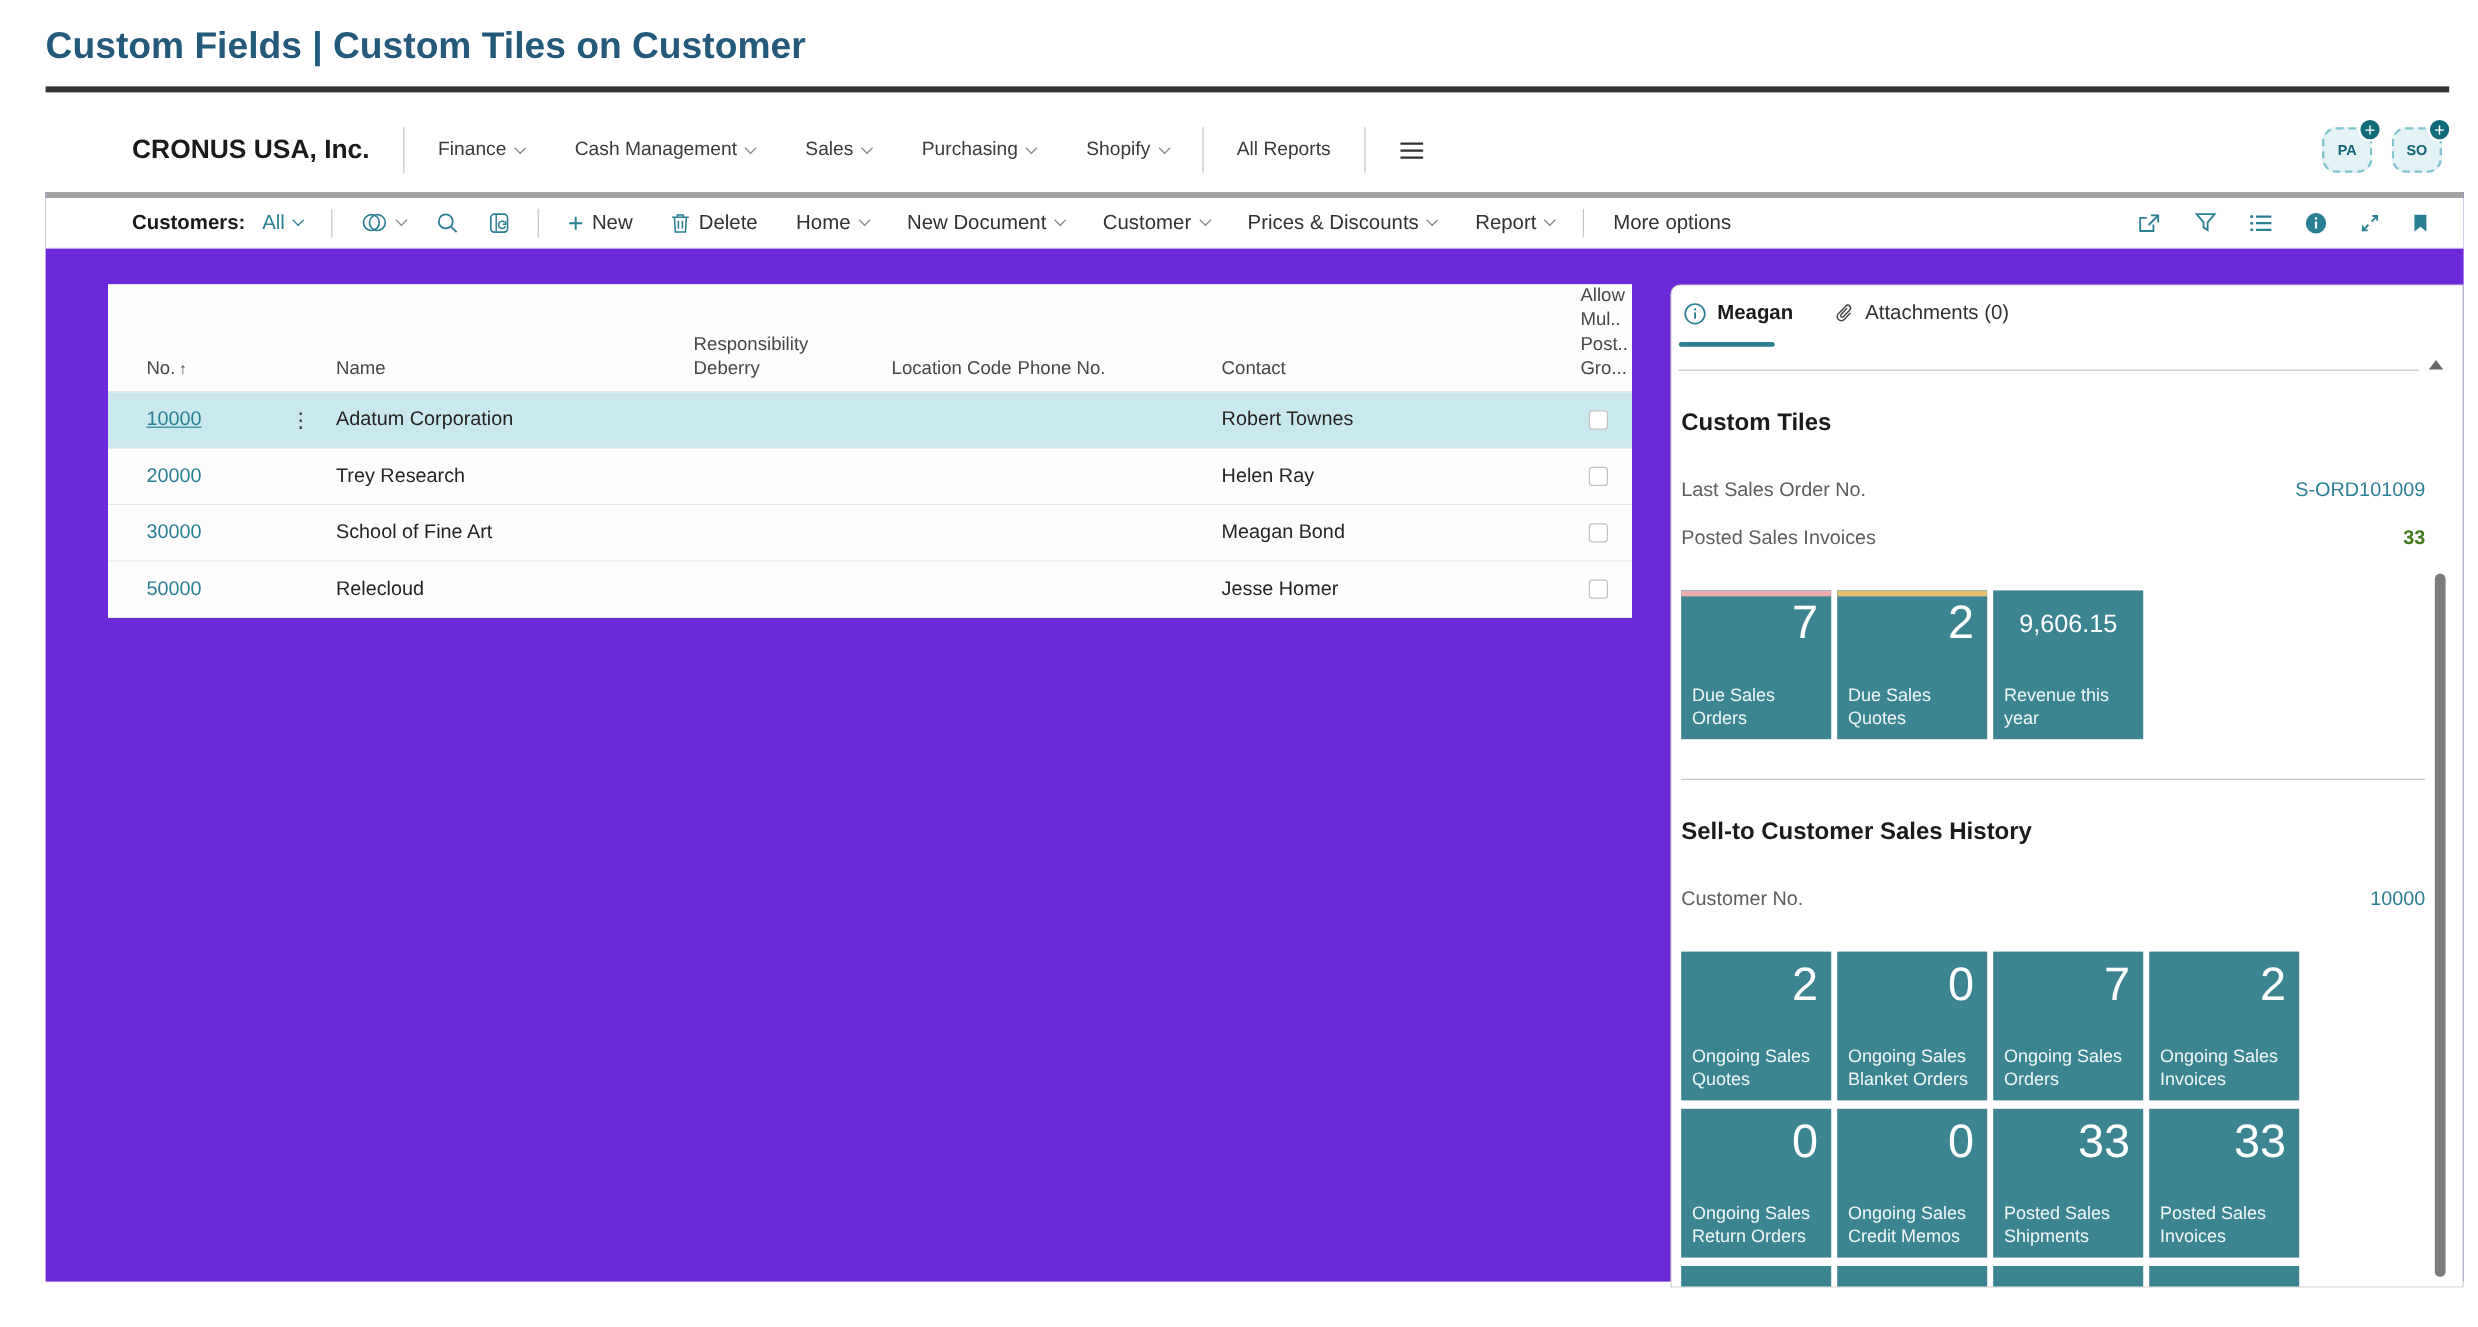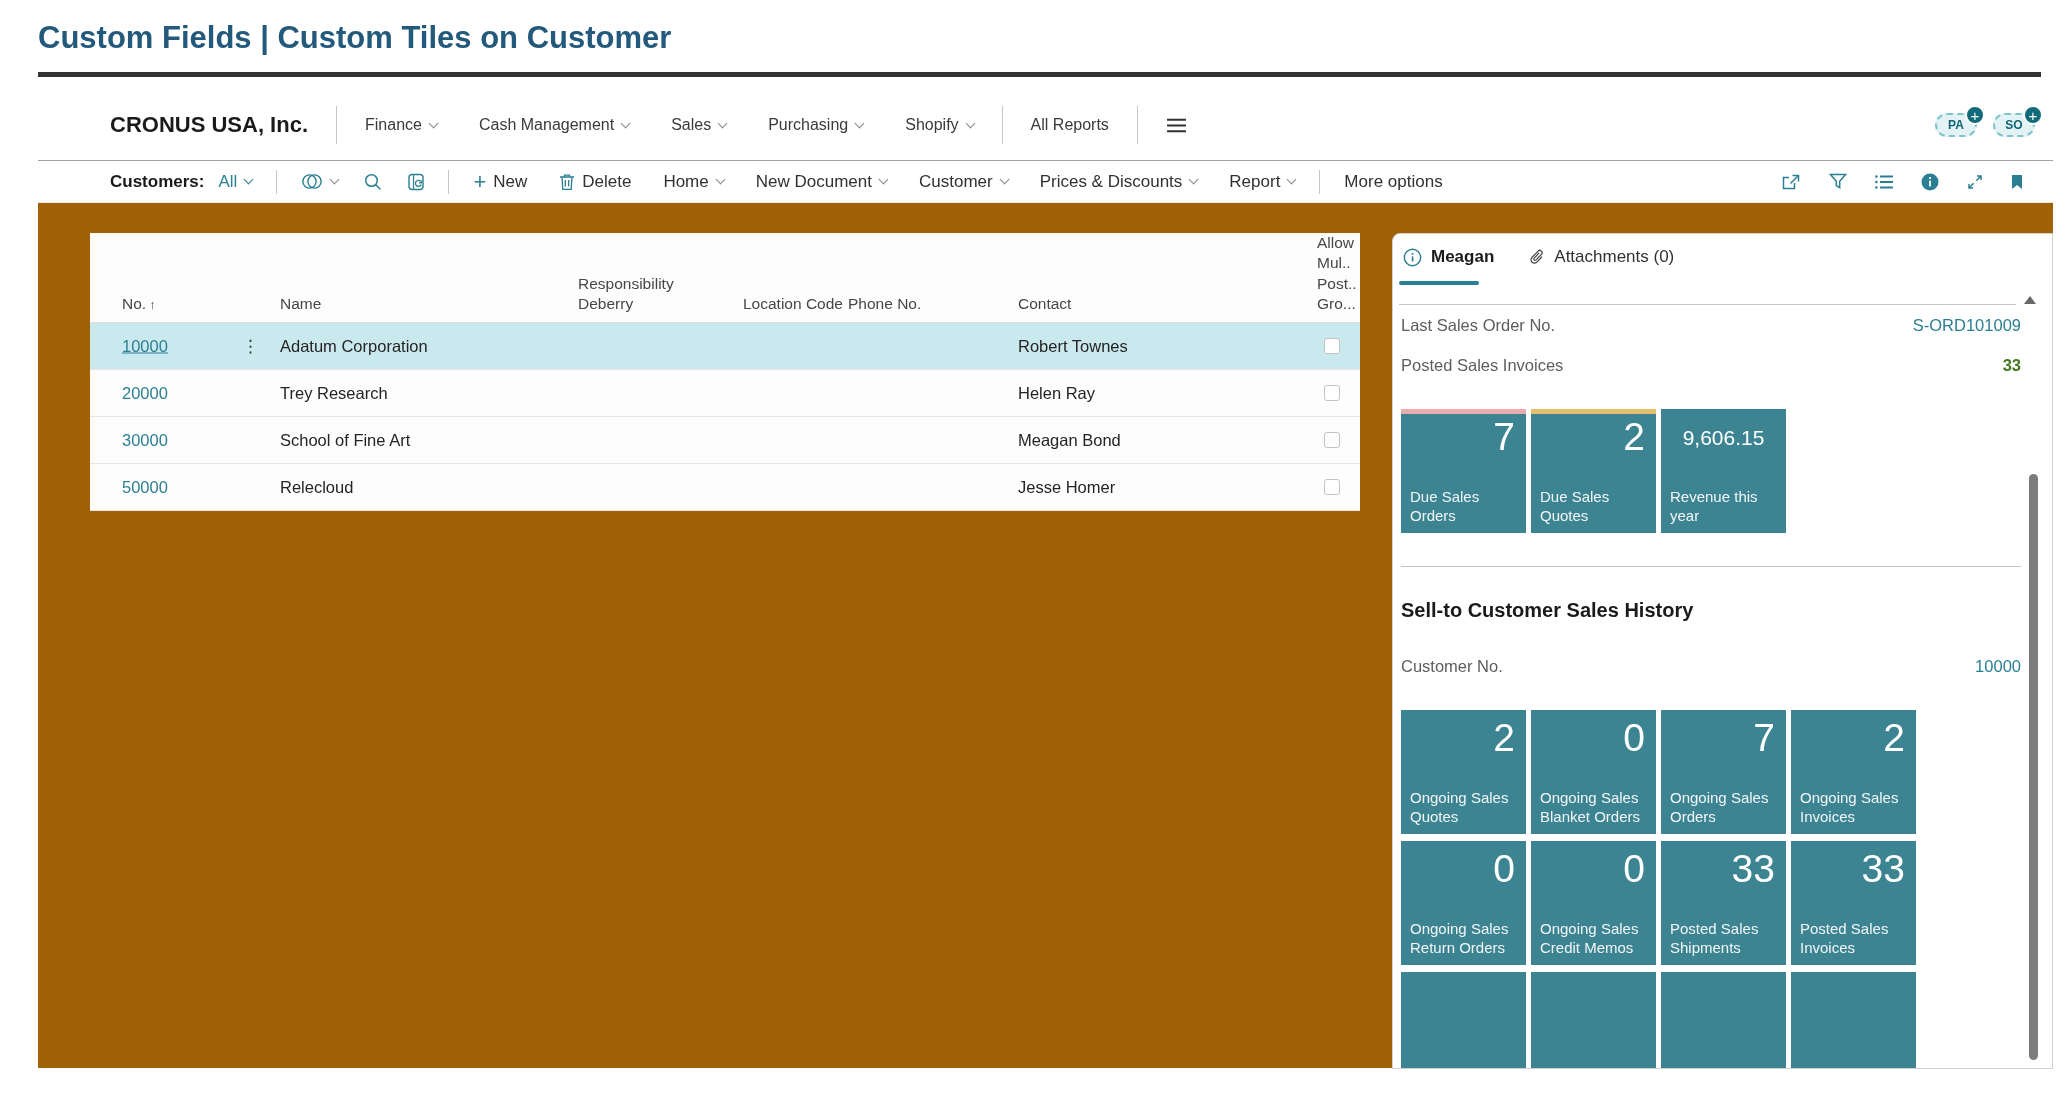--- a/index.html
+++ b/index.html
@@ -19,27 +19,27 @@
   .vdiv { width:1px; height:24px; background:#c8c6c4; margin:0 24px; flex:0 0 auto; }
   .vdiv.tall { height:38px; margin:0 28px; }
   .nav { display:flex; align-items:center; gap:42px; }
   .nav-item { font-size:16px; color:#3b3a39; white-space:nowrap; cursor:pointer; display:flex; align-items:center;justify-content:center; }
   .chev { display:inline-block; width:7px; height:7px; border-right:1.6px solid #8a8886;
           border-bottom:1.6px solid #8a8886; transform:rotate(45deg); margin:0 0 4px 8px; flex:0 0 auto; }
   .chev.teal { border-color:#2b7f93; }
   .hamburger { display:inline-flex; align-items:center; cursor:pointer; }
   .badges { margin-left:auto; margin-right:18px; display:flex; gap:16px; }
   .badge { position:relative; cursor:pointer; }
-  .badge-core { width:42px; height:24px; border:2px dashed #7fc4cd; border-radius:12px; background:#e2f2f5;
+  .badge-core { width:42px; height:38px; border:2px dashed #7fc4cd; border-radius:12px; background:#e2f2f5;
                 color:#0f6573; font-weight:700; font-size:12px; display:flex; align-items:center; justify-content:center; }
   .badge-plus { position:absolute; top:-8px; right:-8px; width:20px; height:20px; border-radius:50%;
                 background:#0f6b79; color:#fff; font-size:15px; line-height:17px; text-align:center; border:2px solid #fff; }
 
   
-  .frame { position:absolute; left:0; top:70px; width:2015px; height:908px; background:#a16207; border-top:1px solid #a3a3a3; }
+  .frame { position:absolute; left:0; top:70px; width:2015px; height:908px; background:#6d28d9; border-top:5px solid #a3a3a3; }
 
   
   .toolbar { height:42px; background:#fff; display:flex; align-items:center; padding:0 30px 0 72px;
              font-size:17px; color:#323130; border-bottom:1px solid #ececec; white-space:nowrap; }
   .tb-strong { font-weight:700; color:#1b1a19; margin-right:14px; }
   .tb-link { color:#2b7f93; display:flex; align-items:center; cursor:pointer; }
   .tb-icon { display:inline-flex; align-items:center; cursor:pointer; }
   .tb-icons-left { display:flex; align-items:center; gap:26px; }
   .tb-item { display:flex; align-items:center; cursor:pointer; }
   .tb-menus { display:flex; align-items:center; gap:32px; }
@@ -332,20 +332,21 @@
                   <path d="M12.5 8.5 7.3 14a3.6 3.6 0 0 1-5.2-5L8.6 2.2a2.5 2.5 0 0 1 3.6 3.5L6.5 11.6a1.4 1.4 0 0 1-2-2l5-5.3" fill="none" stroke="#484644" stroke-width="1.3" stroke-linecap="round"></path>
                 </svg>
             </span>
             <span>Attachments (0)</span>
           </span>
         </div>
         <div class="tab-underline"></div>
         <div class="tabs-rule"></div>
         <div class="pane-body" id="sections">
             <section class="pane-section">
+              <h2 class="section-title">Custom Tiles</h2>
               <div class="field-row">
                 <span class="field-label">Last Sales Order No.</span>
                 <span class="val-link">S-ORD101009</span>
               </div>
               <div class="field-row">
                 <span class="field-label">Posted Sales Invoices</span>
                 <span class="val-green">33</span>
               </div>
               <div class="tile-grid">
                 <div class="tile">

